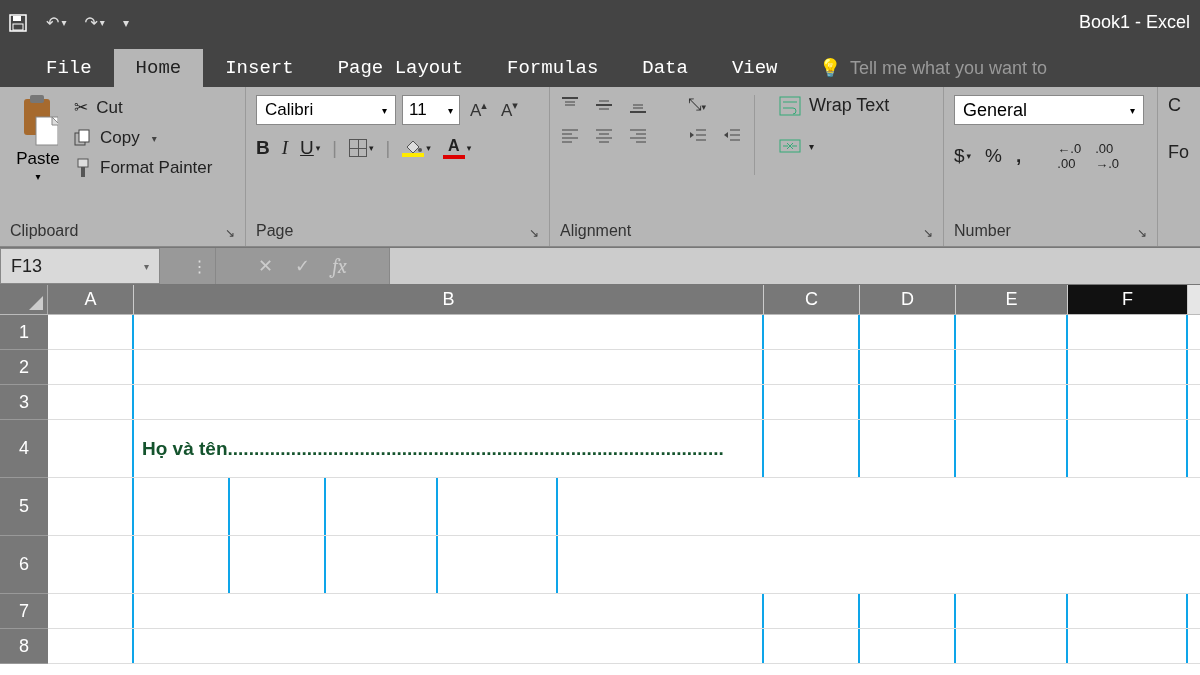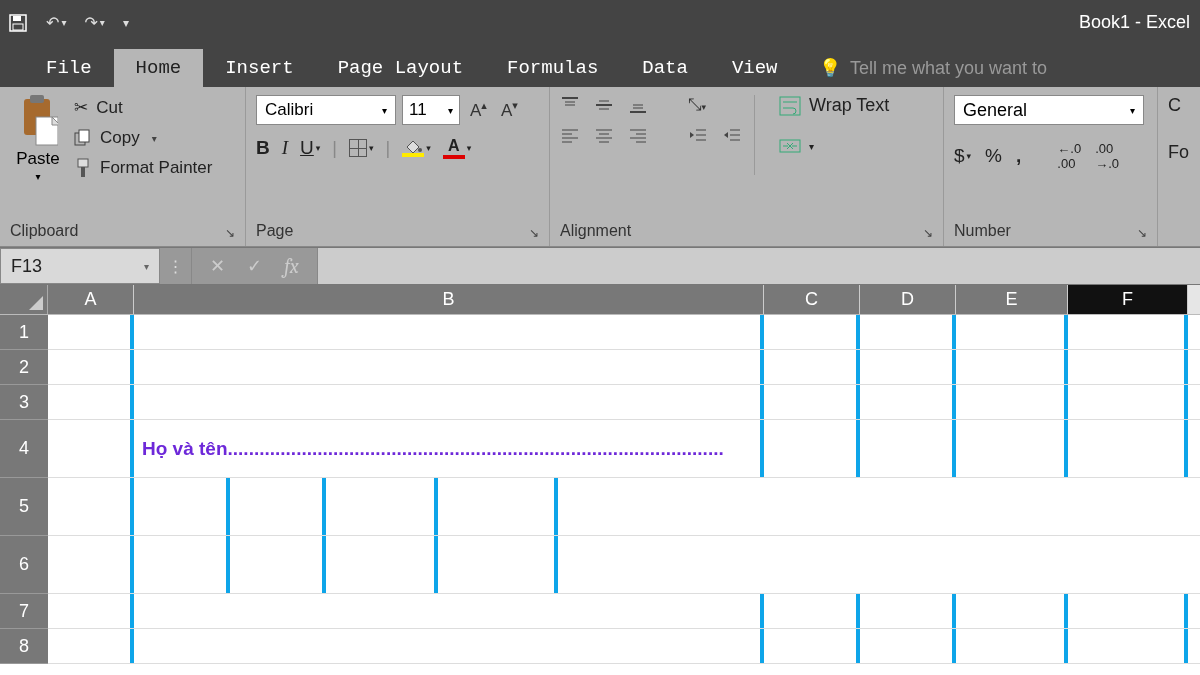--- a/index.html
+++ b/index.html
@@ -49,42 +49,42 @@
 .align-btn { cursor: pointer; color: #333; }
 .wrap-merge { display: flex; flex-direction: column; gap: 20px; margin-left: 12px; }
 .wm-btn { display: flex; align-items: center; gap: 8px; font-size: 18px; color: #222; cursor: pointer; }
 
 
 .num-rows { display: flex; flex-direction: column; gap: 16px; }
 .num-format { background: #fff; border: 1px solid #888; width: 190px; height: 30px; display: flex; align-items: center; padding: 0 8px; font-size: 18px; justify-content: space-between; }
 .num-row2 { display: flex; align-items: center; gap: 14px; font-size: 20px; color: #222; }
 
 
-.formula-area { height: 38px; background: #999; border-top: 1px solid #777; border-bottom: 1px solid #777; display: flex; align-items: stretch; }
+.formula-area { height: 38px; background: #999; border-top: 1px solid #777; border-bottom: 1px solid #777; display: flex; align-items: stretch; gap: 24px; }
 .name-box { width: 160px; background: #d9d9d9; border: 1px solid #888; display: flex; align-items: center; padding: 0 10px; font-size: 18px; color: #222; justify-content: space-between; }
 .fx-sep { width: 32px; border-right: 1px solid #888; }
 .fx-btns { display: flex; align-items: center; gap: 22px; padding: 0 18px; color: #ccc; font-size: 18px; }
 .fx-label { font-style: italic; font-family: "Cambria", serif; font-size: 20px; }
 .formula-input { flex: 1; background: #ccc; border-left: 1px solid #888; }
 
 
 .grid { background: #fff; height: 390px; }
 .col-headers { display: flex; height: 30px; background: #e6e6e6; border-bottom: 1px solid #bbb; }
 .corner { width: 48px; background: #787878; border-right: 1px solid #aaa; position: relative; }
 .corner:after { content: ""; position: absolute; right: 4px; bottom: 4px; border-left: 14px solid transparent; border-bottom: 14px solid #ccc; }
 .ch { border-right: 1px solid #ccc; text-align: center; font-size: 18px; color: #333; background: #787878; color: #fff; display: flex; align-items: center; justify-content: center; }
 .ch.sel { background: #111; }
 .rows-area { display: flex; }
 .row-headers { width: 48px; background: #787878; }
 .rh { height: 35px; border-bottom: 1px solid #999; text-align: center; font-size: 18px; color: #fff; display: flex; align-items: center; justify-content: center; }
 .rh.tall { height: 58px; }
 .cells { flex: 1; }
 .row { display: flex; border-bottom: 1px solid #ddd; height: 35px; }
 .row.tall { height: 58px; }
-.cell { border-right: 4px solid #0ea5e9; font-size: 19px; padding: 0 8px; display: flex; align-items: center; font-weight: 700; color: #6d28d9; }
+.cell { border-right: 2px solid #0ea5e9; font-size: 19px; padding: 0 8px; display: flex; align-items: center; font-weight: 700; color: #14532d; }
 
 
 .wA { width: 86px; } .wB { width: 630px; } .wC { width: 96px; } .wD { width: 96px; } .wE { width: 112px; } .wF { width: 120px; }
 
 svg { display: block; }
 </style>
 </head>
 <body>
 
 <div class="titlebar">

